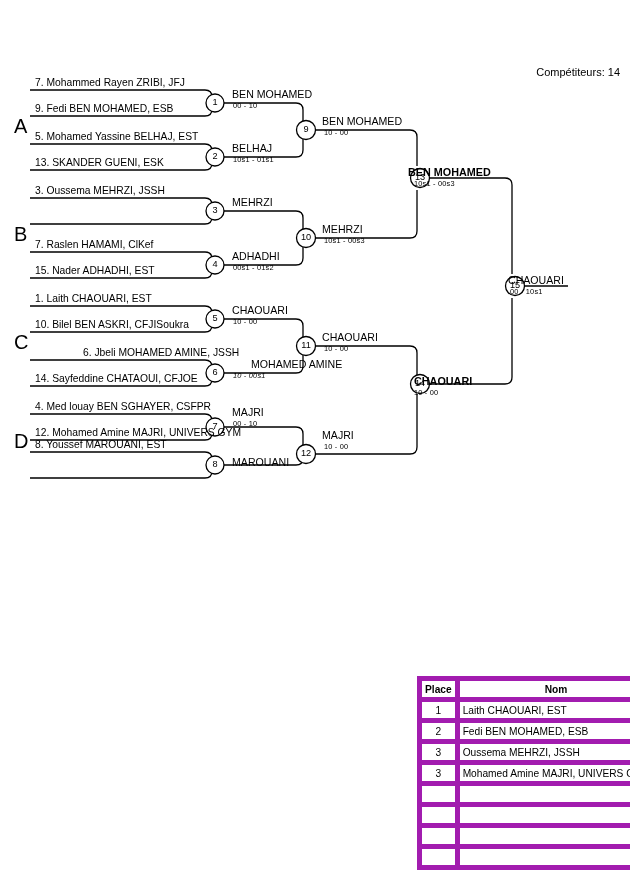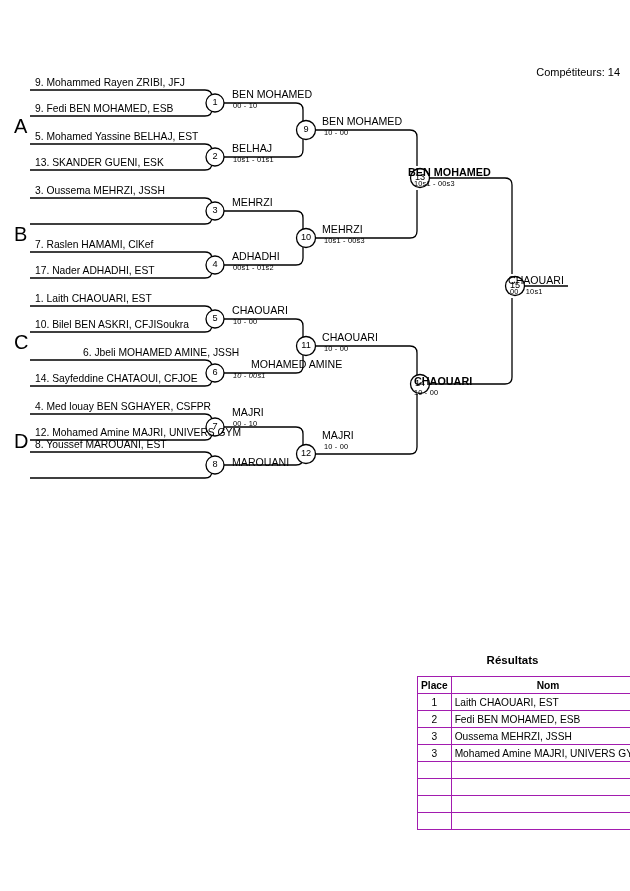--- a/index.html
+++ b/index.html
@@ -47,21 +47,21 @@
   .res-title{
     position:absolute;left:415px;top:654px;width:195px;text-align:center;
     font-size:11.5px;font-weight:bold;
   }
   #res-wrap{position:absolute;left:417px;top:676px;}
   table.res{
     border-collapse:collapse;table-layout:fixed;
     border:1.6px solid #000;background:#fff;
   }
   table.res th,table.res td{
-    border:1px solid #a21caf;height:16px;font-size:10.2px;font-weight:normal;
+    border:5px solid #a21caf;height:16px;font-size:10.2px;font-weight:normal;
     padding:0 3px;overflow:visible;white-space:nowrap;
   }
   table.res th{font-weight:bold;text-align:center;}
   table.res th.c-place{width:36px;}
   table.res th.c-nom{width:150px;}
   table.res td.place{text-align:center;width:36px;}
   table.res td.nom{text-align:left;width:150px;}
   table.res td.nom span{display:inline-block;}
 </style>
 </head>
@@ -144,28 +144,28 @@
       <circle cx="420" cy="384" r="9.5" fill="#fff"></circle>
       <circle cx="515" cy="286" r="9.5" fill="#fff"></circle>
     </g>
   </svg>
 
   <div class="grpletter" style="left:14px;top:116px;">A</div>
   <div class="grpletter" style="left:14px;top:224px;">B</div>
   <div class="grpletter" style="left:14px;top:332px;">C</div>
   <div class="grpletter" style="left:14px;top:431px;">D</div>
 
-  <div class="plabel" style="left:35px;top:77px;">9. Mohammed Rayen ZRIBI, JFJ</div>
+  <div class="plabel" style="left:35px;top:77px;">7. Mohammed Rayen ZRIBI, JFJ</div>
   <div class="plabel" style="left:35px;top:103px;">9. Fedi BEN MOHAMED, ESB</div>
   <div class="plabel" style="left:35px;top:131px;">5. Mohamed Yassine BELHAJ, EST</div>
   <div class="plabel" style="left:35px;top:157px;">13. SKANDER GUENI, ESK</div>
   <div class="plabel" style="left:35px;top:185px;">3. Oussema MEHRZI, JSSH</div>
   <div class="plabel" style="left:35px;top:211px;"></div>
   <div class="plabel" style="left:35px;top:239px;">7. Raslen HAMAMI, ClKef</div>
-  <div class="plabel" style="left:35px;top:265px;">17. Nader ADHADHI, EST</div>
+  <div class="plabel" style="left:35px;top:265px;">15. Nader ADHADHI, EST</div>
   <div class="plabel" style="left:35px;top:293px;">1. Laith CHAOUARI, EST</div>
   <div class="plabel" style="left:35px;top:319px;">10. Bilel BEN ASKRI, CFJISoukra</div>
   <div class="plabel" style="left:35px;top:347px;margin-left:48px;">6. Jbeli MOHAMED AMINE, JSSH</div>
   <div class="plabel" style="left:35px;top:373px;">14. Sayfeddine CHATAOUI, CFJOE</div>
   <div class="plabel" style="left:35px;top:401px;">4. Med louay BEN SGHAYER, CSFPR</div>
   <div class="plabel" style="left:35px;top:427px;text-align:center;">12. Mohamed Amine MAJRI, UNIVERS GYM</div>
   <div class="plabel" style="left:35px;top:439px;">8. Youssef MAROUANI, EST</div>
   <div class="plabel" style="left:35px;top:465px;"></div>
 
   <div class="mnum" style="left:205px;top:98px;width:20px;">1</div>
@@ -209,21 +209,20 @@
   <div class="wscore" style="left:233px;top:419px;">00 - 10</div>
   <div class="wscore" style="left:233px;top:469px;"></div>
   <div class="wscore" style="left:324px;top:128px;">10 - 00</div>
   <div class="wscore" style="left:324px;top:236px;">10s1 - 00s3</div>
   <div class="wscore" style="left:324px;top:344px;">10 - 00</div>
   <div class="wscore" style="left:324px;top:442px;">10 - 00</div>
   <div class="wscore" style="left:414px;top:179px;">10s1 - 00s3</div>
   <div class="wscore" style="left:414px;top:388px;">10 - 00</div>
   <div class="wscore" style="left:510px;top:287px;">00 - 10s1</div>
 
-  <div class="res-title">Résultats</div>
   <div id="res-wrap">
     <table class="res">
       <thead>
         <tr>
           <th class="c-place">Place</th>
           <th class="c-nom">Nom</th>
         </tr>
       </thead>
       <tbody id="res-body">
           <tr>

